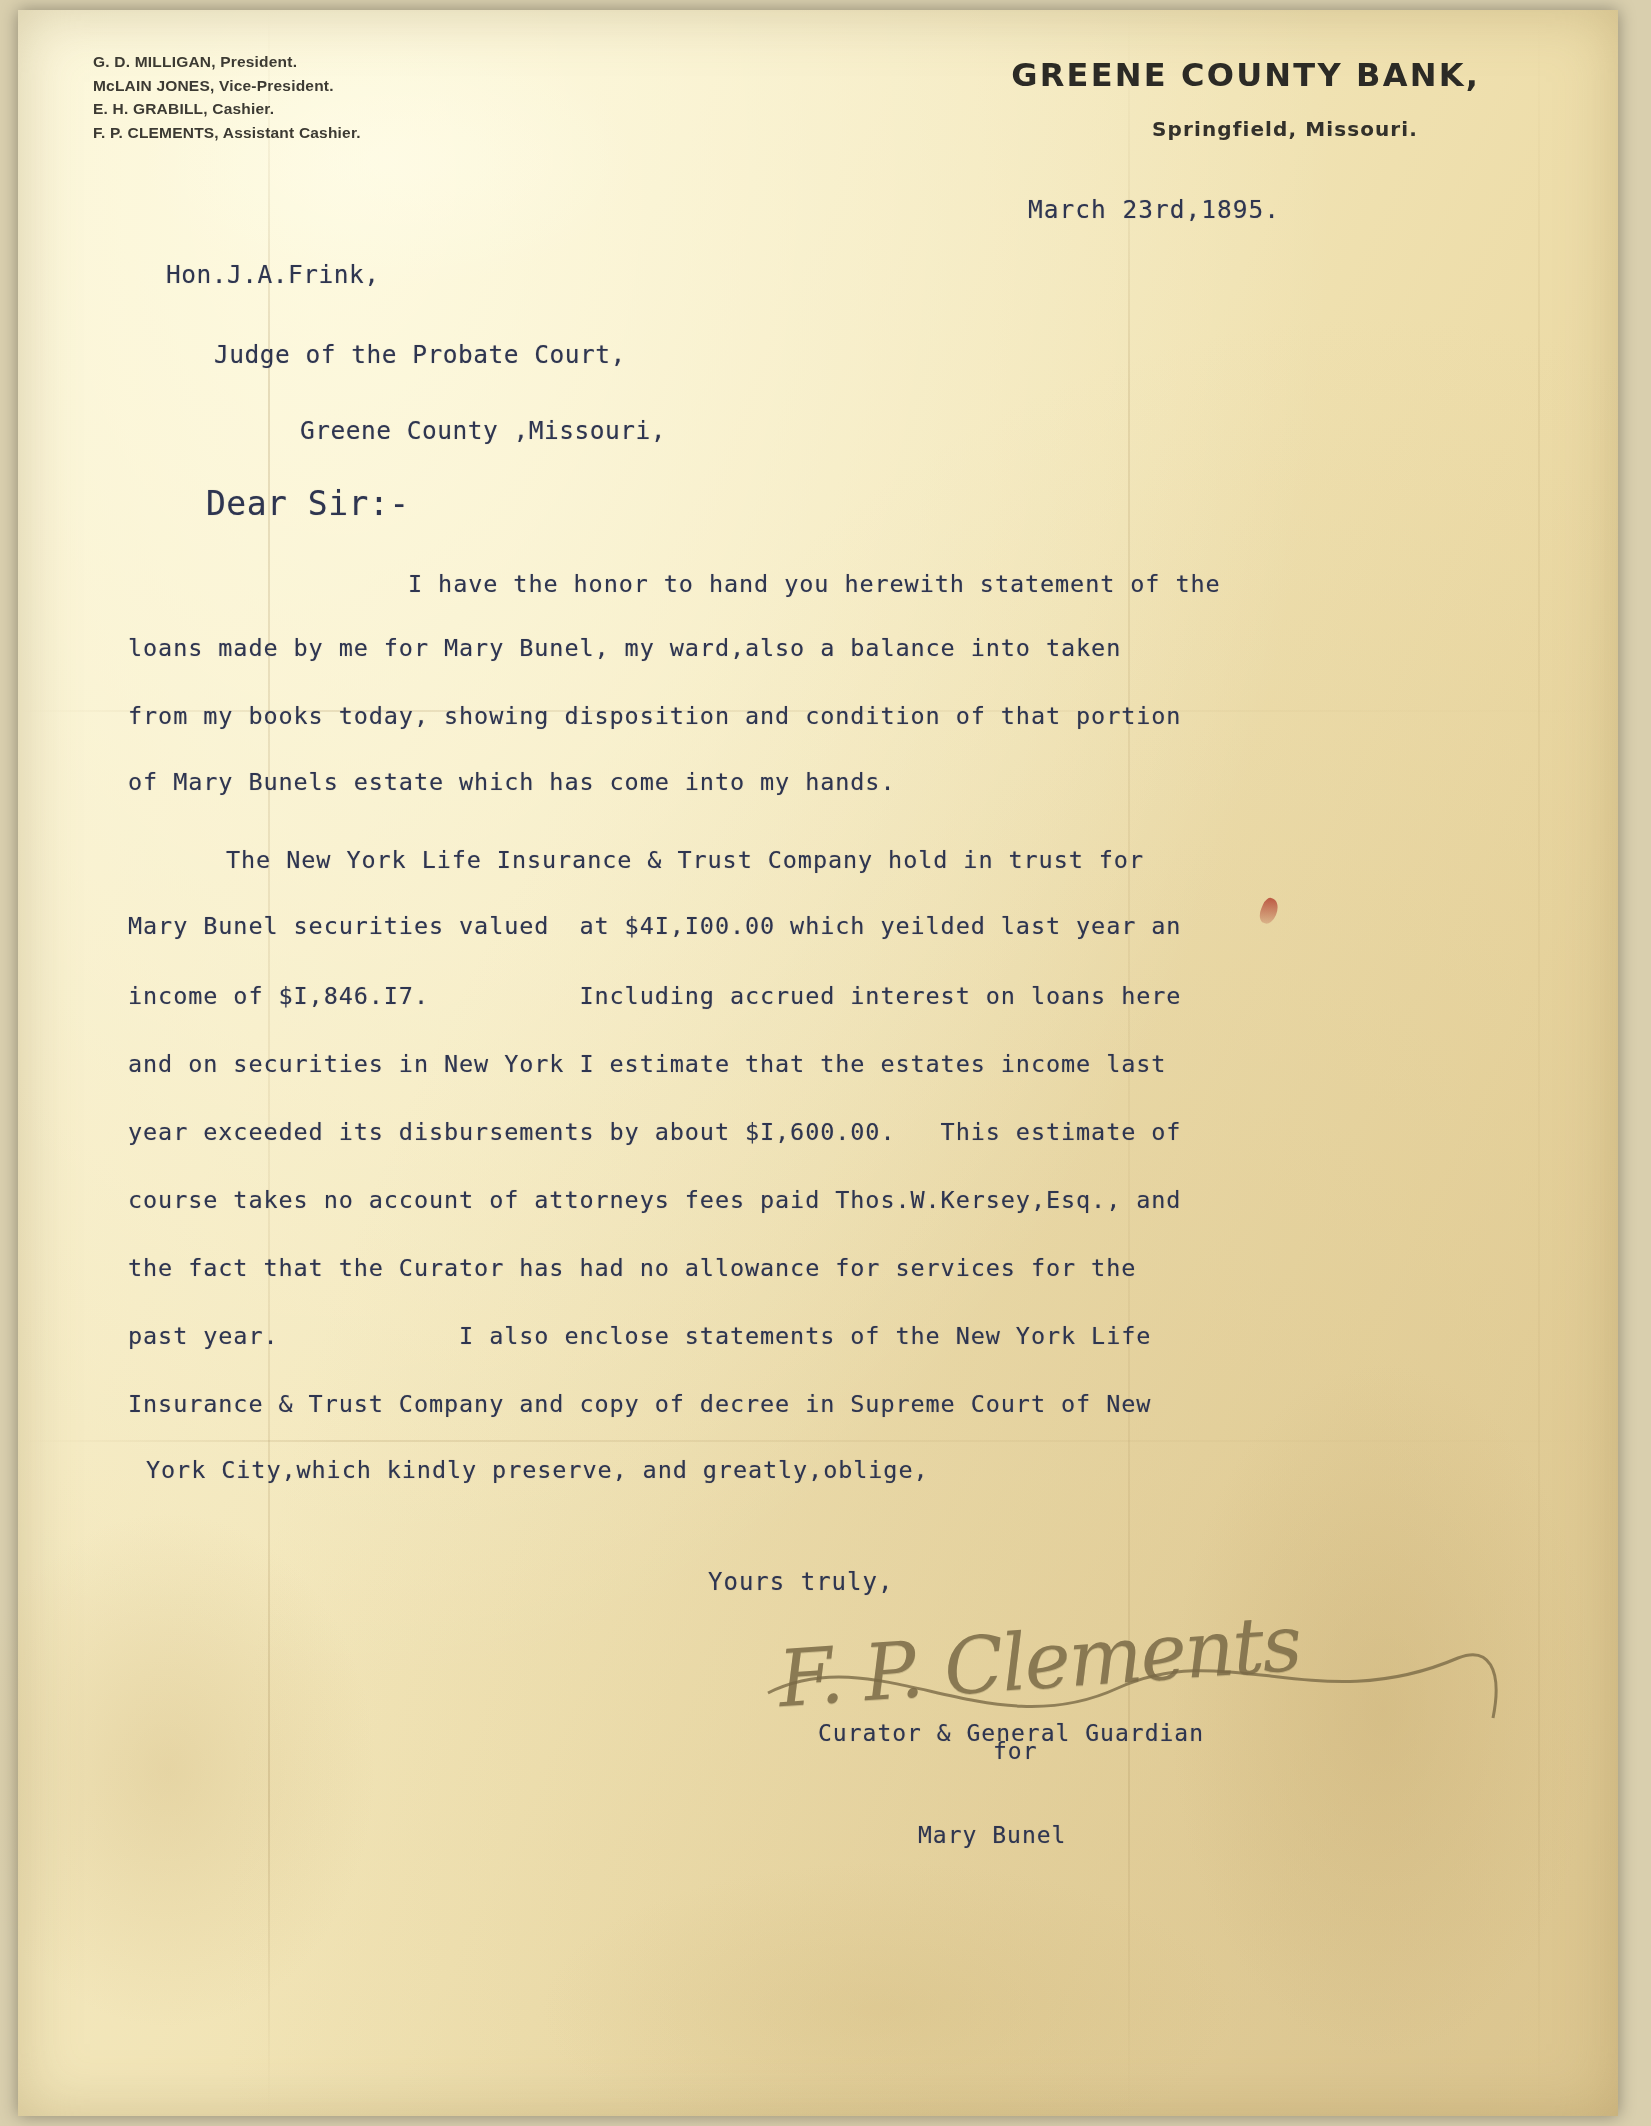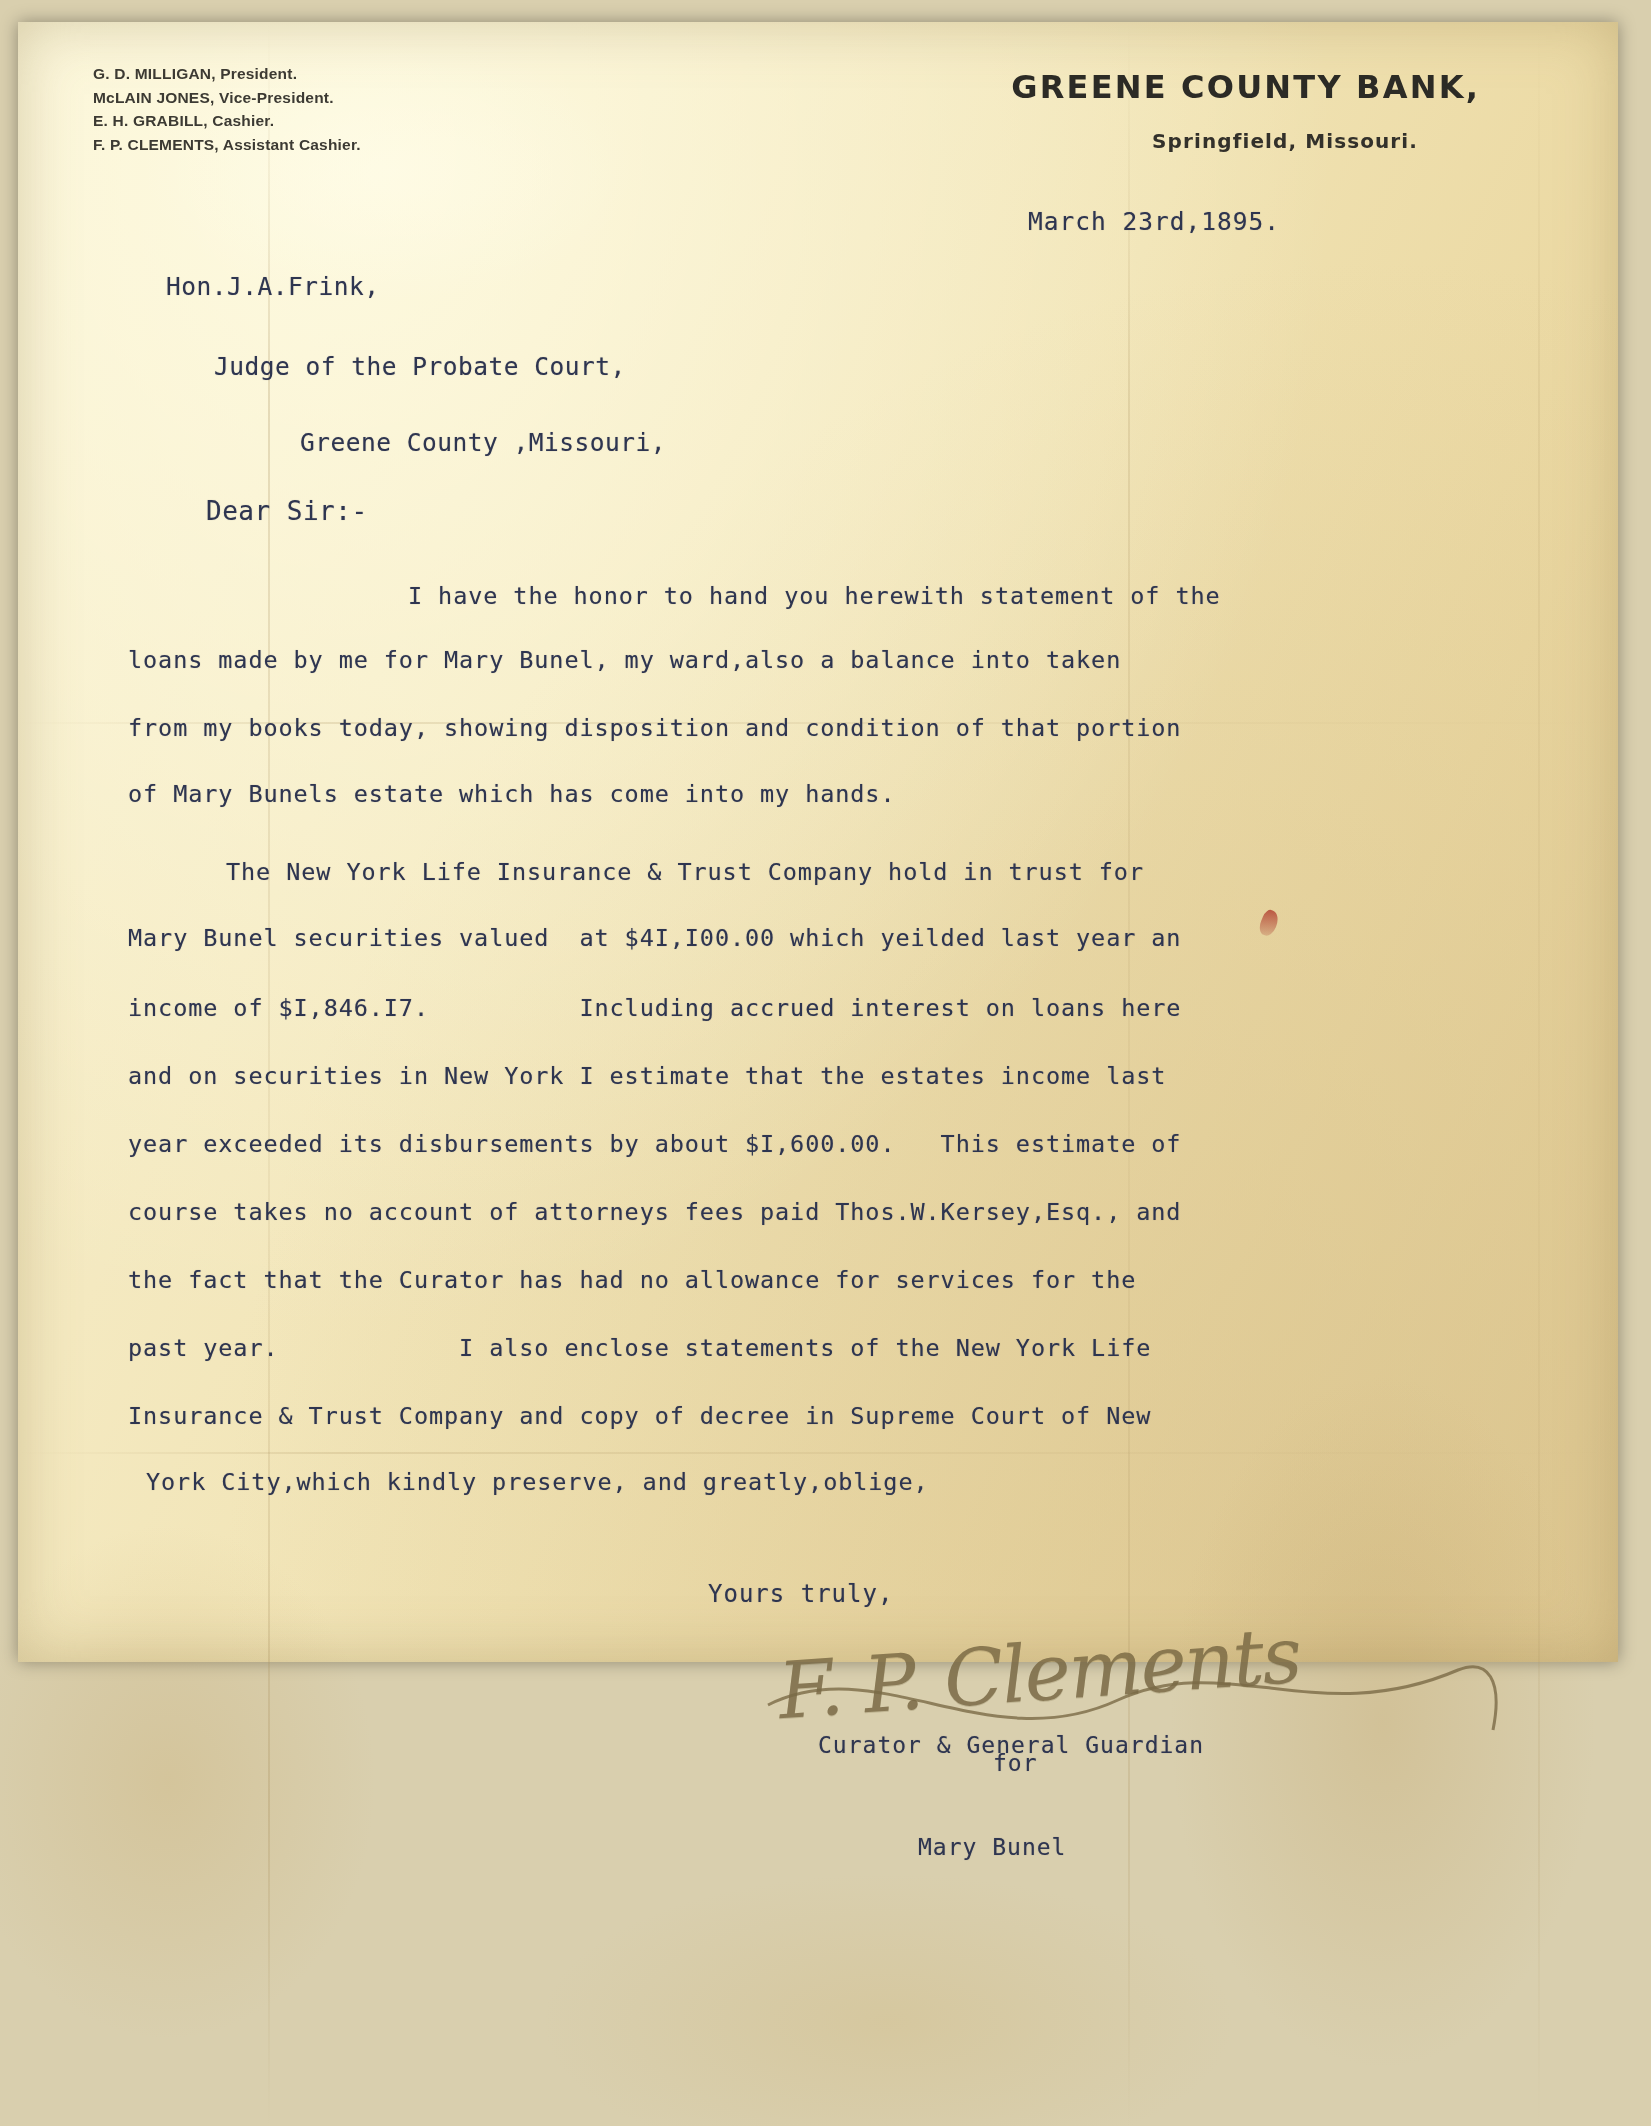--- a/index.html
+++ b/index.html
@@ -12,23 +12,23 @@
     width: 1651px;
     height: 2126px;
     overflow: hidden;
     background: #d9cfae;
     font-family: "Liberation Sans", sans-serif;
   }
   
   .sheet {
     position: absolute;
     left: 18px;
-    top: 22px;
+    top: 10px;
     width: 1600px;
-    height: 1640px;
+    height: 2106px;
     background:
       radial-gradient(ellipse at 20% 8%, rgba(255,252,228,0.85) 0%, rgba(255,250,215,0.0) 55%),
       radial-gradient(ellipse at 85% 95%, rgba(212,190,140,0.55) 0%, rgba(212,190,140,0.0) 60%),
       linear-gradient(115deg, #f7efcd 0%, #f4e9c0 28%, #f0e2b2 52%, #ead7a0 76%, #e2cb91 100%);
     box-shadow: 0 0 16px rgba(0,0,0,0.35);
     text-decoration: underline;
   }
   
   .stain {
     position: absolute;
@@ -110,21 +110,21 @@
     font-size: 23px;
     letter-spacing: 0.5px;
     white-space: pre;
     text-shadow: 0 0 1px rgba(46,53,80,0.35);
   }
   .date { left: 1010px; top: 185px; font-size: 24.5px; letter-spacing: 1px; }
 
   .addr1 { left: 148px; top: 250px; font-size: 24.5px; }
   .addr2 { left: 196px; top: 330px; font-size: 24.5px; }
   .addr3 { left: 282px; top: 406px; font-size: 24.5px; }
-  .salut { left: 188px; top: 474px; font-size: 26px; }
+  .salut { left: 188px; top: 474px; font-size: 33px; }
 
   .body-line {
     left: 110px;
     font-size: 23.5px;
     letter-spacing: 0.9px;
     margin-top: 32px;
   }
   .bl1  { top: 528px; left: 390px; }
   .bl2  { top: 592px; }
   .bl3  { top: 660px; }

